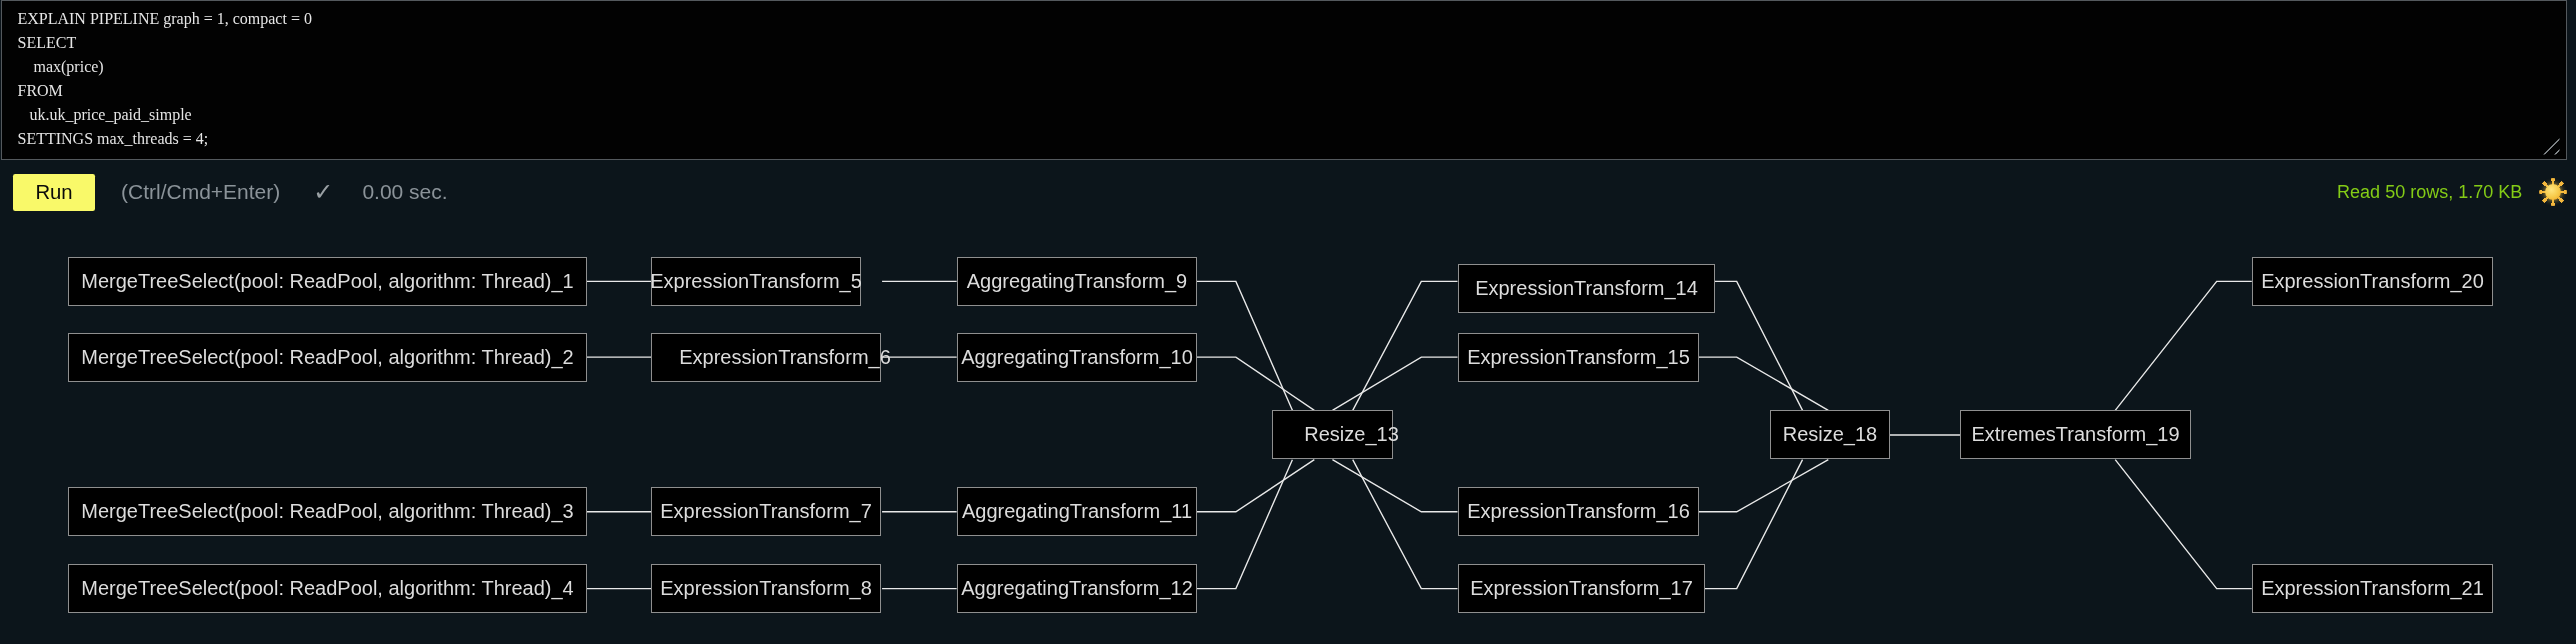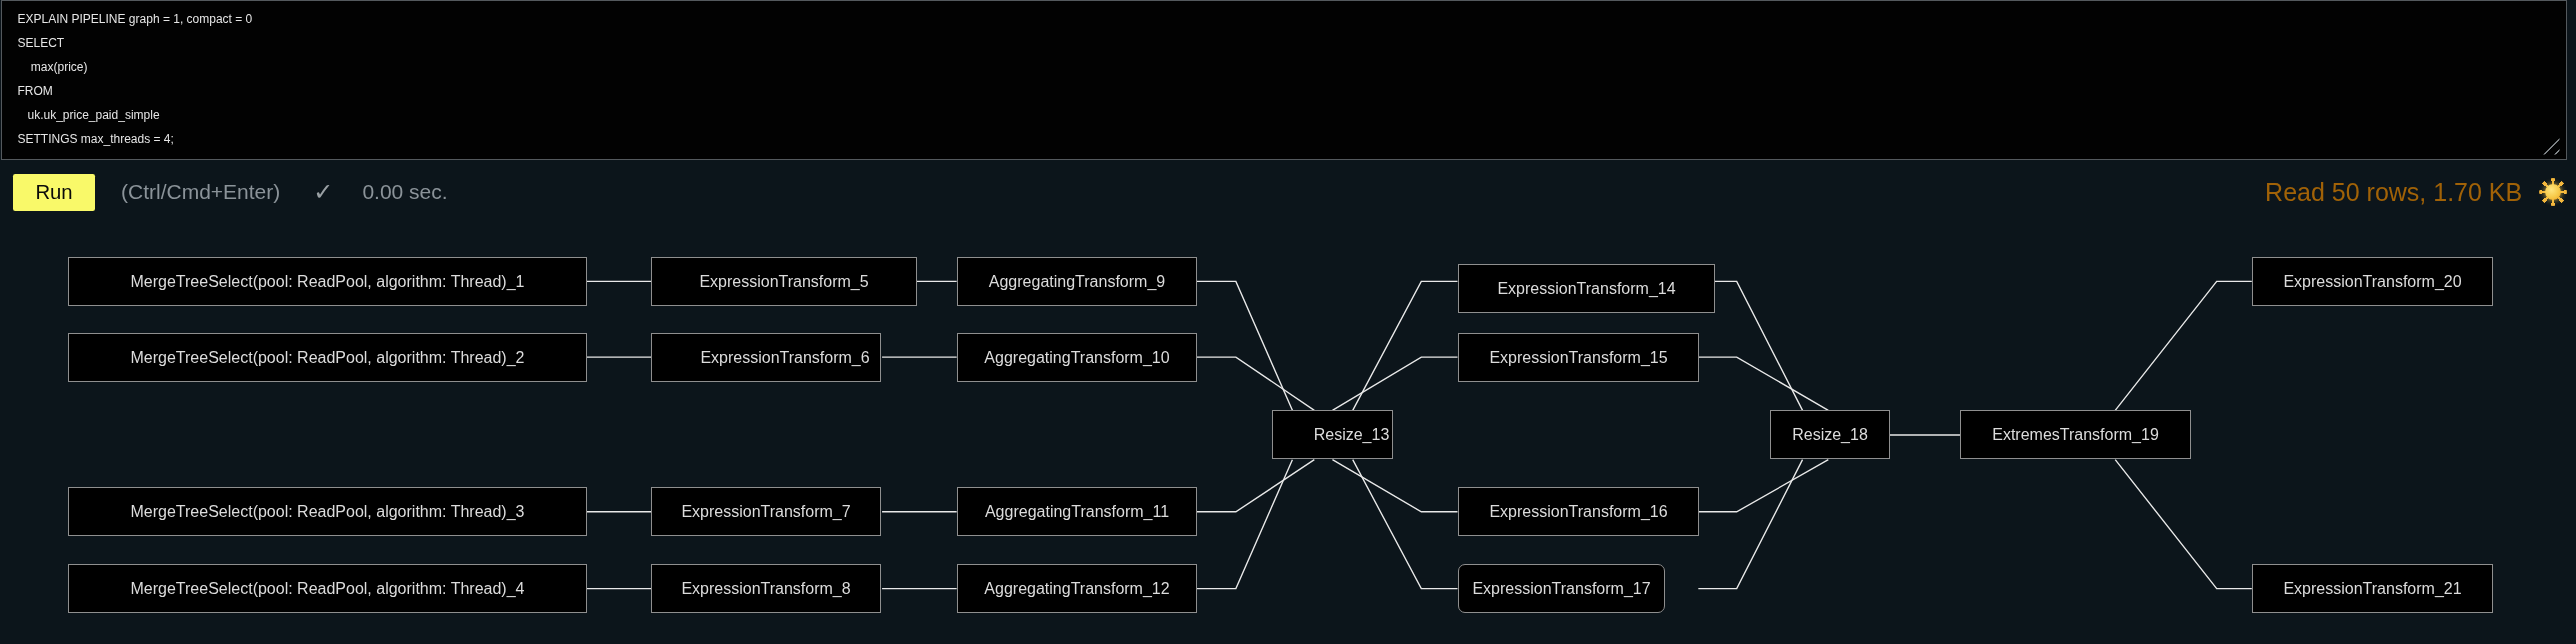--- a/index.html
+++ b/index.html
@@ -12,22 +12,22 @@
   }
 
   
   .editor {
     position: absolute; left: 1.1px; top: 0;
     width: 2566px; height: 160px;
     box-sizing: border-box;
     background: #020202;
     border: 1.1px solid #54595d;
     color: #e6e6e6;
-    font-family: Liberation Sans, sans-serif;
-    font-size: 12px; line-height: 24px;
+    font-family: Liberation Serif, serif;
+    font-size: 16px; line-height: 24px;
     padding: 5.5px 11px 0 15.4px;
     white-space: pre;
     resize: none; outline: none; overflow: hidden;
     display: block;
   }
   .editor-grip {
     position: absolute; left: 2543px; top: 138px;
     width: 16.5px; height: 16.5px;
     background: repeating-linear-gradient(135deg, transparent 0 3.8px, #9aa0a4 3.8px 5.5px, transparent 5.5px 7.7px);
     clip-path: polygon(100% 0, 100% 100%, 0 100%);
@@ -48,21 +48,21 @@
     border: none; border-radius: 2.2px;
     font-family: "Liberation Sans", sans-serif;
     font-size: 20.3px; font-weight: 400;
     display: flex; align-items: center; justify-content: center;
     cursor: pointer;
   }
   .hint   { margin-left: 26px;  color: #8b9399; font-size: 21px; }
   .check  { margin-left: 33px;  color: #9aa0a4; font-size: 24px; }
   .elapsed{ margin-left: 29px;  color: #8b9399; font-size: 21px; }
   .spacer { flex: 1; }
-  .stats  { color: #a16207; font-size: 25px; }
+  .stats  { color: #84cc16; font-size: 18px; }
   .sun {
     margin-left: 16.5px; margin-right: 8.8px;
     width: 28.5px; height: 28.5px; position: relative;
     color: #f5b73d; font-size: 27.4px; line-height: 28.5px; text-align: center;
     cursor: pointer;
   }
   .sun .core {
     position: absolute; left: 6px; top: 6px; width: 16.5px; height: 16.5px;
     border-radius: 50%;
     background: radial-gradient(circle at 40% 35%, #ffe680, #f7c948 55%, #ef9f1f);
@@ -87,21 +87,21 @@
 
   
   .graph { position: absolute; left: 0; top: 0; width: 2576px; height: 644px; }
   .graph svg { position: absolute; left: 0; top: 0; }
   .node {
     position: absolute;
     box-sizing: border-box;
     background: #000;
     border: 1.1px solid #8f8f8f;
     color: #dcdcdc;
-    font-size: 16px;
+    font-size: 20px;
     display: flex; align-items: center; justify-content: center;
     white-space: nowrap;
   }
 </style>
 </head>
 <body>
 
 <textarea class="editor" spellcheck="false" style="">EXPLAIN PIPELINE graph = 1, compact = 0
 SELECT
     max(price)
@@ -147,32 +147,32 @@
       <polyline points="3095,1073 3165,1073 3285,838" fill="none" stroke="#e9e9e9" stroke-width="2.5"></polyline>
       <polyline points="3444,793 3572,793" fill="none" stroke="#e9e9e9" stroke-width="2.5"></polyline>
       <polyline points="3855,748 4040,513 4104,513" fill="none" stroke="#e9e9e9" stroke-width="2.5"></polyline>
       <polyline points="3855,838 4040,1073 4104,1073" fill="none" stroke="#e9e9e9" stroke-width="2.5"></polyline>
     </svg>
   <div id="node-layer">
       <div class="node" style="left: 68px; top: 257px; width: 519px; height: 49px;">MergeTreeSelect(pool: ReadPool, algorithm: Thread)_1</div>
       <div class="node" style="left: 68px; top: 333px; width: 519px; height: 49px;">MergeTreeSelect(pool: ReadPool, algorithm: Thread)_2</div>
       <div class="node" style="left: 68px; top: 487px; width: 519px; height: 49px;">MergeTreeSelect(pool: ReadPool, algorithm: Thread)_3</div>
       <div class="node" style="left: 68px; top: 564px; width: 519px; height: 49px;">MergeTreeSelect(pool: ReadPool, algorithm: Thread)_4</div>
-      <div class="node" style="left: 651px; top: 257px; width: 266px; height: 49px;">ExpressionTransform_5</div>
+      <div class="node" style="left: 651px; top: 257px; width: 210px; height: 49px;">ExpressionTransform_5</div>
       <div class="node" style="left: 651px; top: 333px; width: 230px; height: 49px; padding-left: 38px;">ExpressionTransform_6</div>
       <div class="node" style="left: 651px; top: 487px; width: 230px; height: 49px;">ExpressionTransform_7</div>
       <div class="node" style="left: 651px; top: 564px; width: 230px; height: 49px;">ExpressionTransform_8</div>
       <div class="node" style="left: 957px; top: 257px; width: 240px; height: 49px;">AggregatingTransform_9</div>
       <div class="node" style="left: 957px; top: 333px; width: 240px; height: 49px;">AggregatingTransform_10</div>
       <div class="node" style="left: 957px; top: 487px; width: 240px; height: 49px;">AggregatingTransform_11</div>
       <div class="node" style="left: 957px; top: 564px; width: 240px; height: 49px;">AggregatingTransform_12</div>
       <div class="node" style="left: 1272px; top: 410px; width: 121px; height: 49px; padding-left: 38px;">Resize_13</div>
       <div class="node" style="left: 1458px; top: 264px; width: 257px; height: 49px;">ExpressionTransform_14</div>
       <div class="node" style="left: 1458px; top: 333px; width: 241px; height: 49px;">ExpressionTransform_15</div>
       <div class="node" style="left: 1458px; top: 487px; width: 241px; height: 49px;">ExpressionTransform_16</div>
-      <div class="node" style="left: 1458px; top: 564px; width: 207px; height: 49px; border-radius: 7px;">ExpressionTransform_17</div>
+      <div class="node" style="left: 1458px; top: 564px; width: 247px; height: 49px;">ExpressionTransform_17</div>
       <div class="node" style="left: 1770px; top: 410px; width: 120px; height: 49px;">Resize_18</div>
       <div class="node" style="left: 1960px; top: 410px; width: 231px; height: 49px;">ExtremesTransform_19</div>
       <div class="node" style="left: 2252px; top: 257px; width: 241px; height: 49px;">ExpressionTransform_20</div>
       <div class="node" style="left: 2252px; top: 564px; width: 241px; height: 49px;">ExpressionTransform_21</div>
     </div>
 </div>
 
 
 </body></html>

